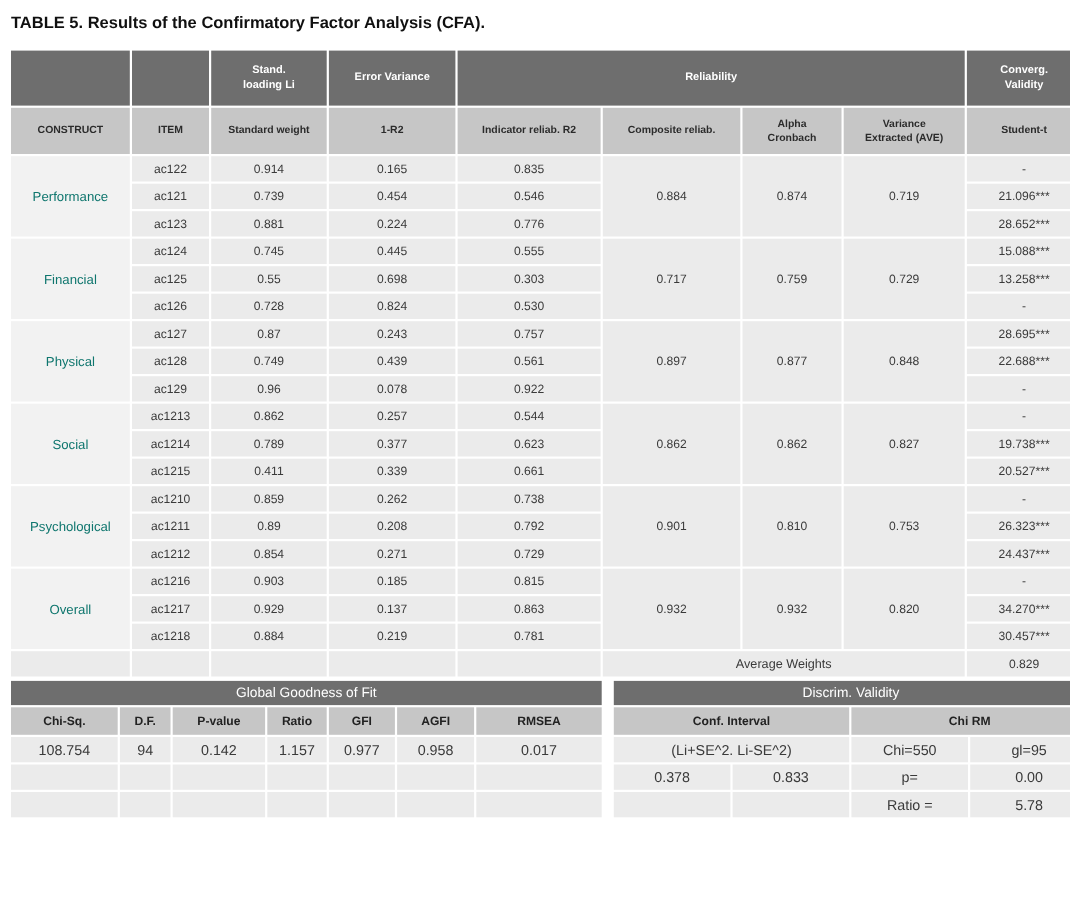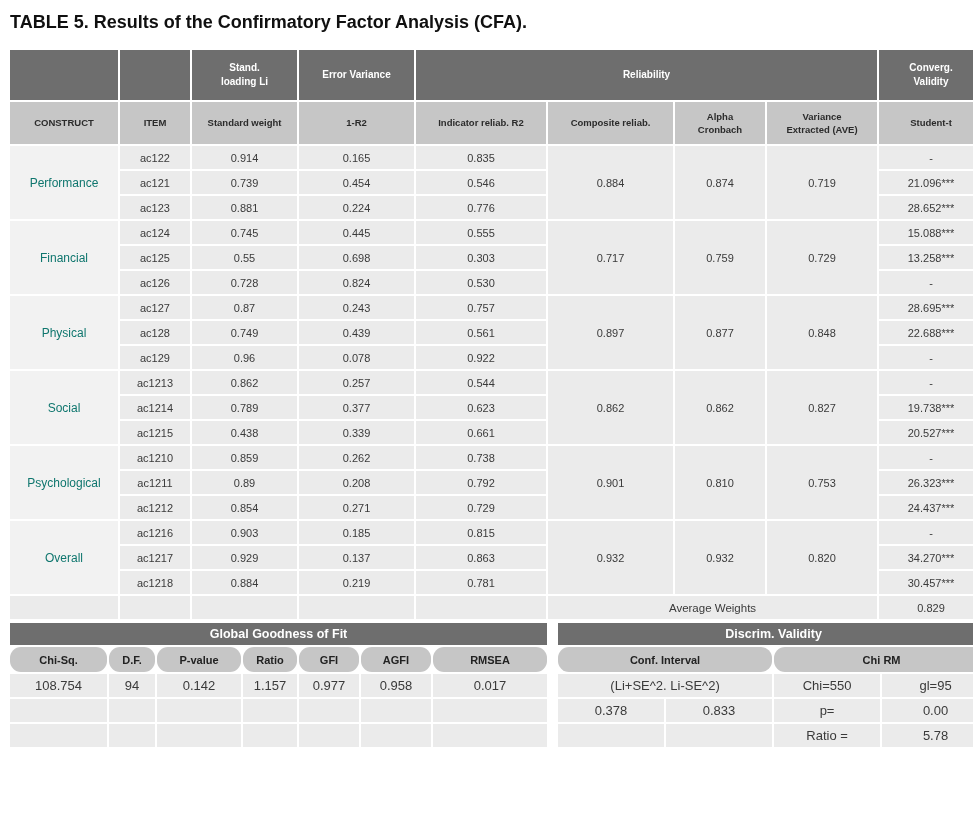--- a/index.html
+++ b/index.html
@@ -5,21 +5,21 @@
   * { box-sizing: border-box; margin: 0; padding: 0; }
   html, body { background: #ffffff; }
   body {
     width: 973px; height: 825px;
     font-family: "Liberation Sans", sans-serif;
     color: #2e2e2e;
     overflow: hidden;
   }
   .page { padding: 8px 8px 0 8px; }
   .doc-title {
-    font-size: 18px; font-weight: bold; color: #101010;
+    font-size: 15px; font-weight: bold; color: #101010;
     margin: 4px 0 15px 2px;
   }
   table { border-collapse: separate; border-spacing: 2px; table-layout: fixed; }
   th, td { text-align: center; vertical-align: middle; overflow: hidden; }
 
   
   .cfa { width: 957px; }
   .cfa tr.top th {
     background: #6e6e6e; color: #ffffff;
     font-size: 10px; font-weight: bold; height: 50px;
@@ -38,25 +38,25 @@
 
   
   .note { font-size: 10px; color: #1c1c1c; margin: 13px 0 34px 2px; }
 
   
   .bottom { display: flex; gap: 7px; align-items: flex-start; }
   .fit { width: 525px; }
   .disc { width: 425px; }
   .bottom tr.bar th {
     background: #6e6e6e; color: #ffffff;
-    font-size: 12.5px; font-weight: bold; height: 22px;
+    font-size: 12.5px; font-weight: normal; height: 22px;
   }
   .bottom tr.subrow th {
     background: #c6c6c6; color: #222222;
-    font-size: 11px; font-weight: bold; height: 25px; border-radius: 11px;
+    font-size: 11px; font-weight: bold; height: 25px;
   }
   .bottom td {
     background: #ebebeb; font-size: 13px; color: #3a3a3a; height: 23px;
   }
 </style>
 </head>
 <body>
 
 <div class="page">
 
@@ -192,21 +192,21 @@
       </tr>
       <tr>
         <td>ac1214</td>
         <td>0.789</td>
         <td>0.377</td>
         <td>0.623</td>
         <td>19.738***</td>
       </tr>
       <tr>
         <td>ac1215</td>
-        <td>0.438</td>
+        <td>0.411</td>
         <td>0.339</td>
         <td>0.661</td>
         <td>20.527***</td>
       </tr>
 
       <tr>
         <td class="construct" rowspan="3">Psychological</td>
         <td>ac1210</td>
         <td>0.859</td>
         <td>0.262</td>

